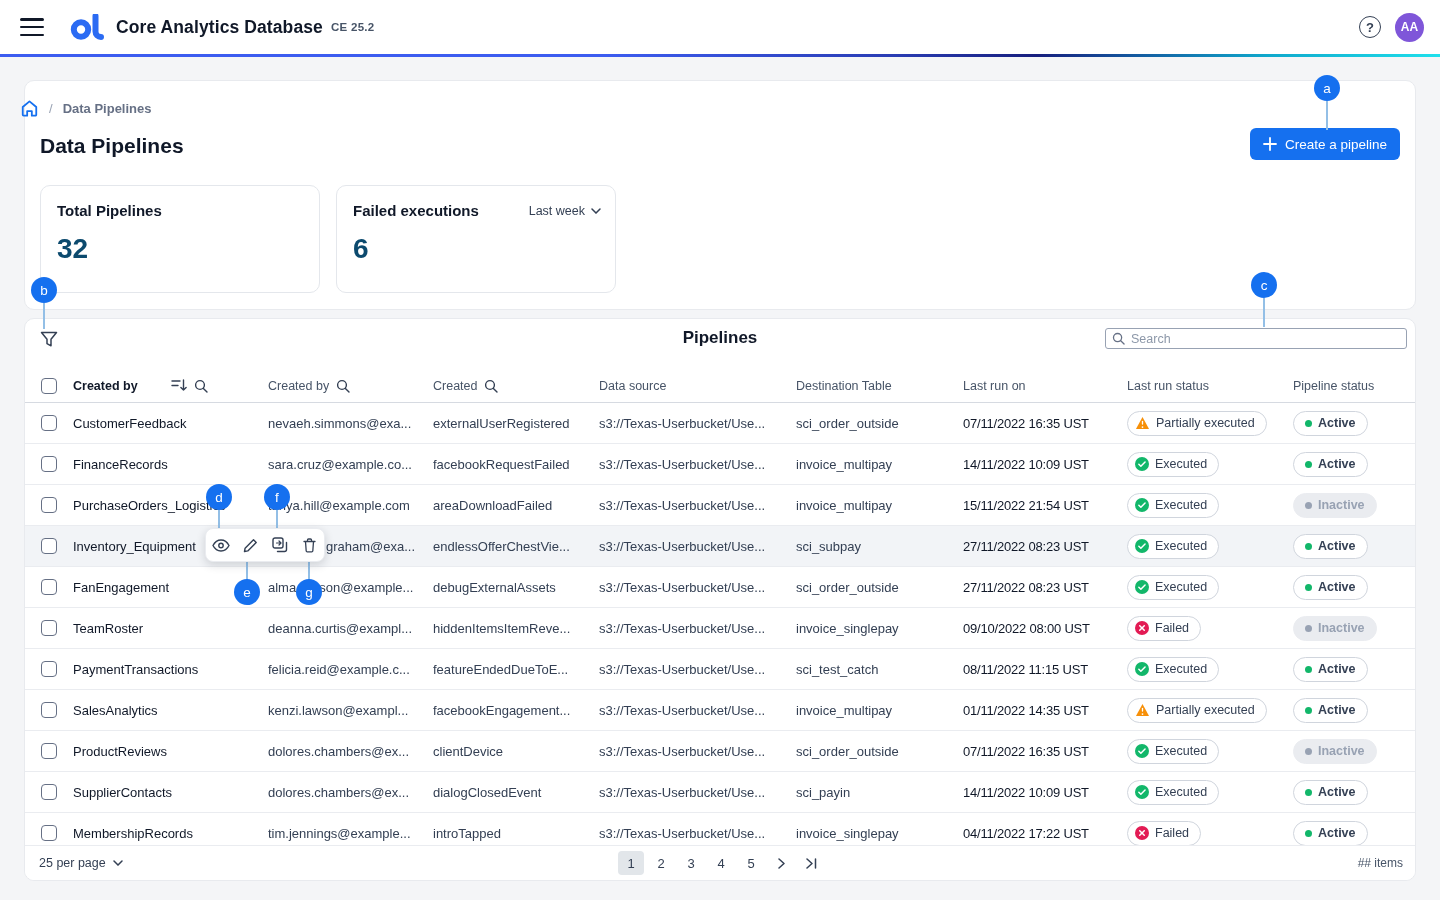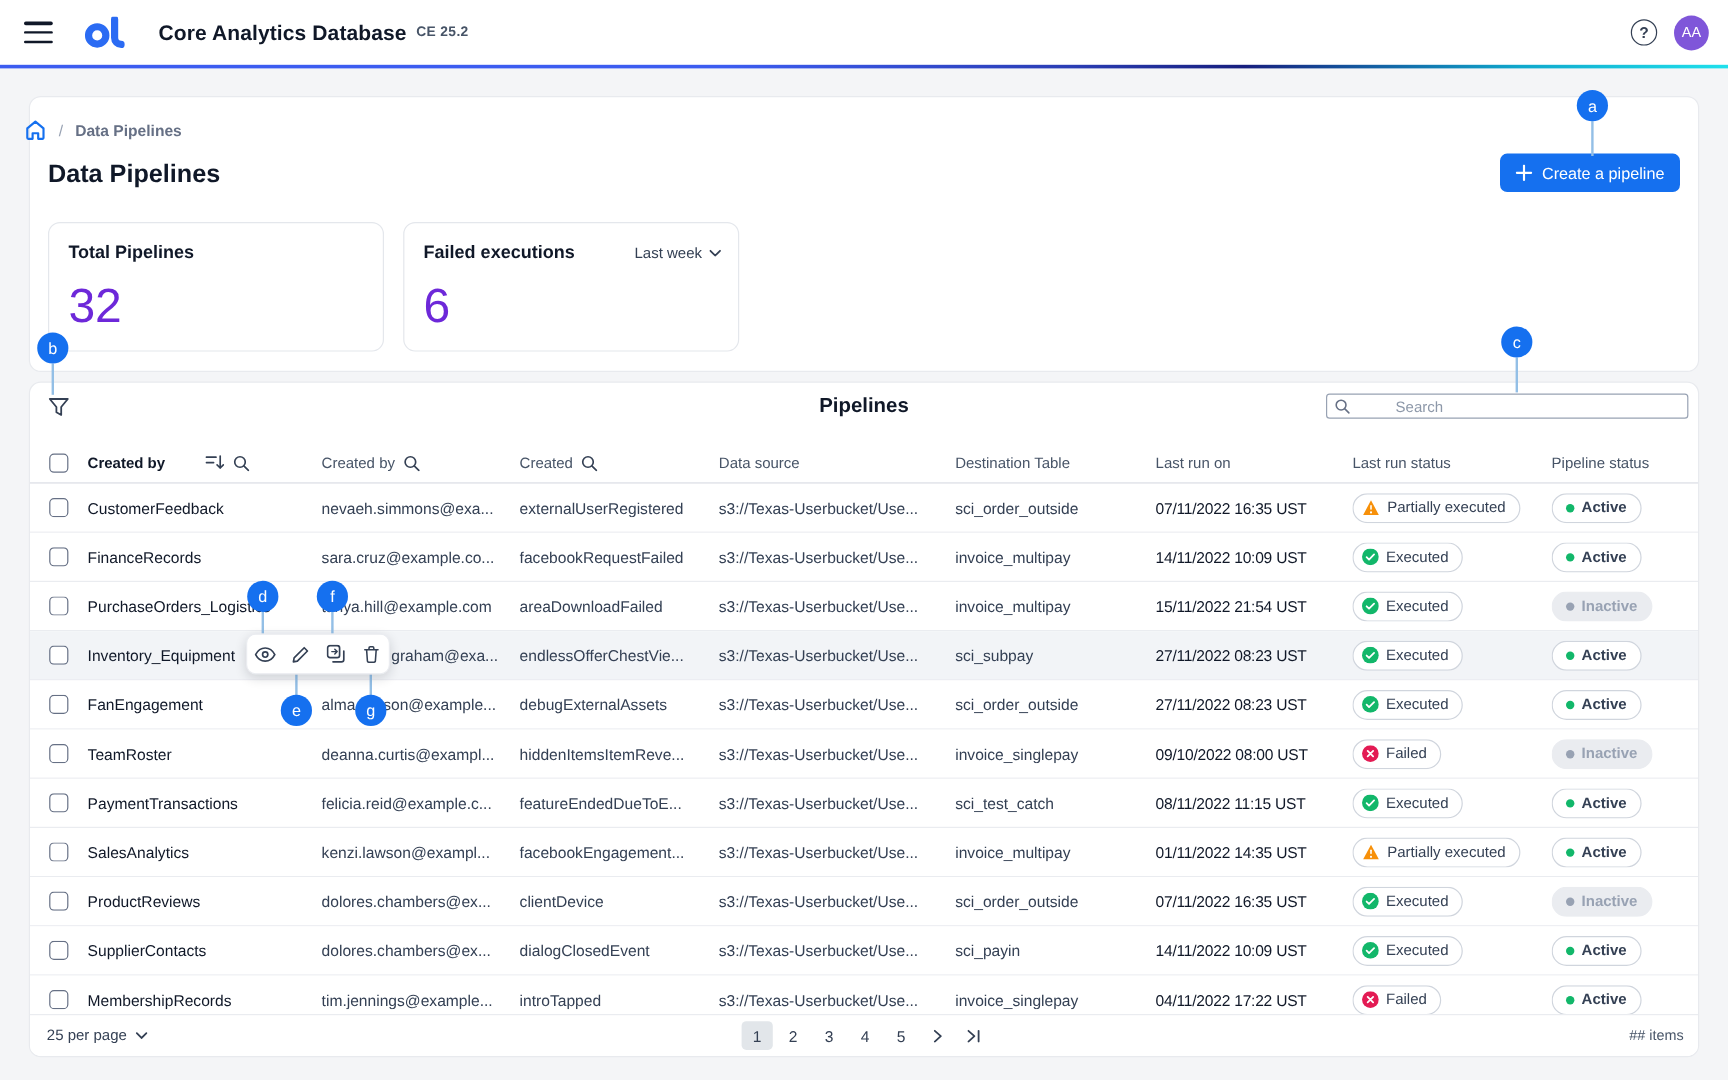--- a/index.html
+++ b/index.html
@@ -7,54 +7,54 @@
   .page { position:relative; width:1440px; height:900px; }
 
   
   .appbar { position:absolute; top:0; left:0; width:1440px; height:57px; background:#fff; }
   .appbar-inner { display:flex; align-items:center; height:54px; padding:0 16px; }
   .appbar-grad { position:absolute; bottom:0; left:0; width:100%; height:3px;
     background:linear-gradient(90deg,#3c5cf0 0%,#3c5cf0 42%,#2a3db4 62%,#171f7e 72%,#0fa8cc 88%,#1fe0ec 100%); }
   .burger { width:24px; height:18px; display:flex; flex-direction:column; justify-content:space-between; cursor:pointer; margin-left:4px; }
   .burger i { display:block; height:2.5px; background:#101828; border-radius:2px; }
   .logo { margin-left:26px; display:flex; align-items:center; }
-  .app-title { margin-left:28px; font-size:17.5px; font-weight:600; color:#101828; letter-spacing:.1px; }
+  .app-title { margin-left:12px; font-size:17.5px; font-weight:600; color:#101828; letter-spacing:.1px; }
   .app-version { margin-left:8px; font-size:11.5px; font-weight:600; color:#475467; letter-spacing:.3px; }
   .appbar-right { margin-left:auto; display:flex; align-items:center; gap:14px; }
   .help-btn { width:22px; height:22px; border-radius:50%; border:1.6px solid #344054; color:#344054;
     display:flex; align-items:center; justify-content:center; font-size:13px; font-weight:600; cursor:pointer; background:#fff; }
-  .avatar { width:29px; height:29px; border-radius:50%; background:#7f56d9; color:#fff; font-size:12px; font-weight:400;
+  .avatar { width:29px; height:29px; border-radius:50%; background:#7f56d9; color:#fff; font-size:12px; font-weight:700;
     display:flex; align-items:center; justify-content:center; cursor:pointer; }
 
   
   .panel { position:absolute; background:#fff; border:1px solid #e8eaee; border-radius:10px; }
   .panel-top { left:24px; top:80px; width:1392px; height:230px; }
   .panel-table { left:24px; top:318px; width:1392px; height:563px; overflow:hidden; }
 
   
   .crumbs { position:absolute; left:20px; top:99px; display:flex; align-items:center; gap:10px; }
   .crumb-sep { color:#98a2b3; font-size:13px; }
   .crumb-cur { color:#667085; font-size:13px; font-weight:700; }
   .page-title { position:absolute; left:40px; top:134px; font-size:21px; font-weight:600; color:#101828; }
   .create-btn { position:absolute; left:1250px; top:128px; width:150px; height:32px; background:#1570ef; border:none;
     border-radius:6px; color:#fff; font-size:13.5px; font-family:inherit; display:flex; align-items:center; justify-content:center; gap:8px; cursor:pointer; }
 
   
   .statcard { position:absolute; top:185px; width:280px; height:108px; background:#fff; border:1px solid #e4e7ec; border-radius:10px; padding:16px; }
   .statcard .lbl { font-size:15px; font-weight:600; color:#101828; }
-  .statcard .val { margin-top:14px; font-size:40px; font-weight:400; color:#6d28d9; }
+  .statcard .val { margin-top:14px; font-size:28px; font-weight:700; color:#0c4a6e; }
   .stat-filter { position:absolute; right:14px; top:18px; display:flex; align-items:center; gap:6px;
     font-size:12.5px; color:#344054; cursor:pointer; }
 
   
   .tbl-title { position:absolute; left:0; top:9px; width:100%; text-align:center; font-size:17px; font-weight:700; color:#101828; }
   .filter-ic { position:absolute; left:12px; top:8px; width:24px; height:24px; display:flex; align-items:center; justify-content:center; cursor:pointer; }
   .search-wrap { position:absolute; right:8px; top:9px; width:302px; height:21px; border:1px solid #98a2b3; border-radius:3px;
     background:#fff; display:flex; align-items:center; padding:0 6px; gap:6px; }
-  .search-wrap input { border:none; outline:none; flex:1; font-size:12.5px; font-family:inherit; color:#344054; background:transparent;margin-left:32px; }
+  .search-wrap input { border:none; outline:none; flex:1; font-size:12.5px; font-family:inherit; color:#344054; background:transparent; }
   .search-wrap input::placeholder { color:#8d98a9; }
 
   
   .grid { display:grid; grid-template-columns:48px 195px 165px 166px 197px 167px 164px 166px 124px; align-items:center; }
   .thead { position:absolute; left:0; top:50px; width:1392px; height:34px; border-bottom:1px solid #d6dae1; }
   .th { font-size:12.5px; color:#475467; display:flex; align-items:center; gap:7px; }
   .th.first { color:#101828; font-weight:700; }
   .rows { position:absolute; left:0; top:84px; width:1392px; height:444px; overflow:hidden; }
   .trow { width:1392px; height:41px; border-bottom:1px solid #eaecf0; background:#fff; }
   .trow.hl { background:#f2f4f7; }

